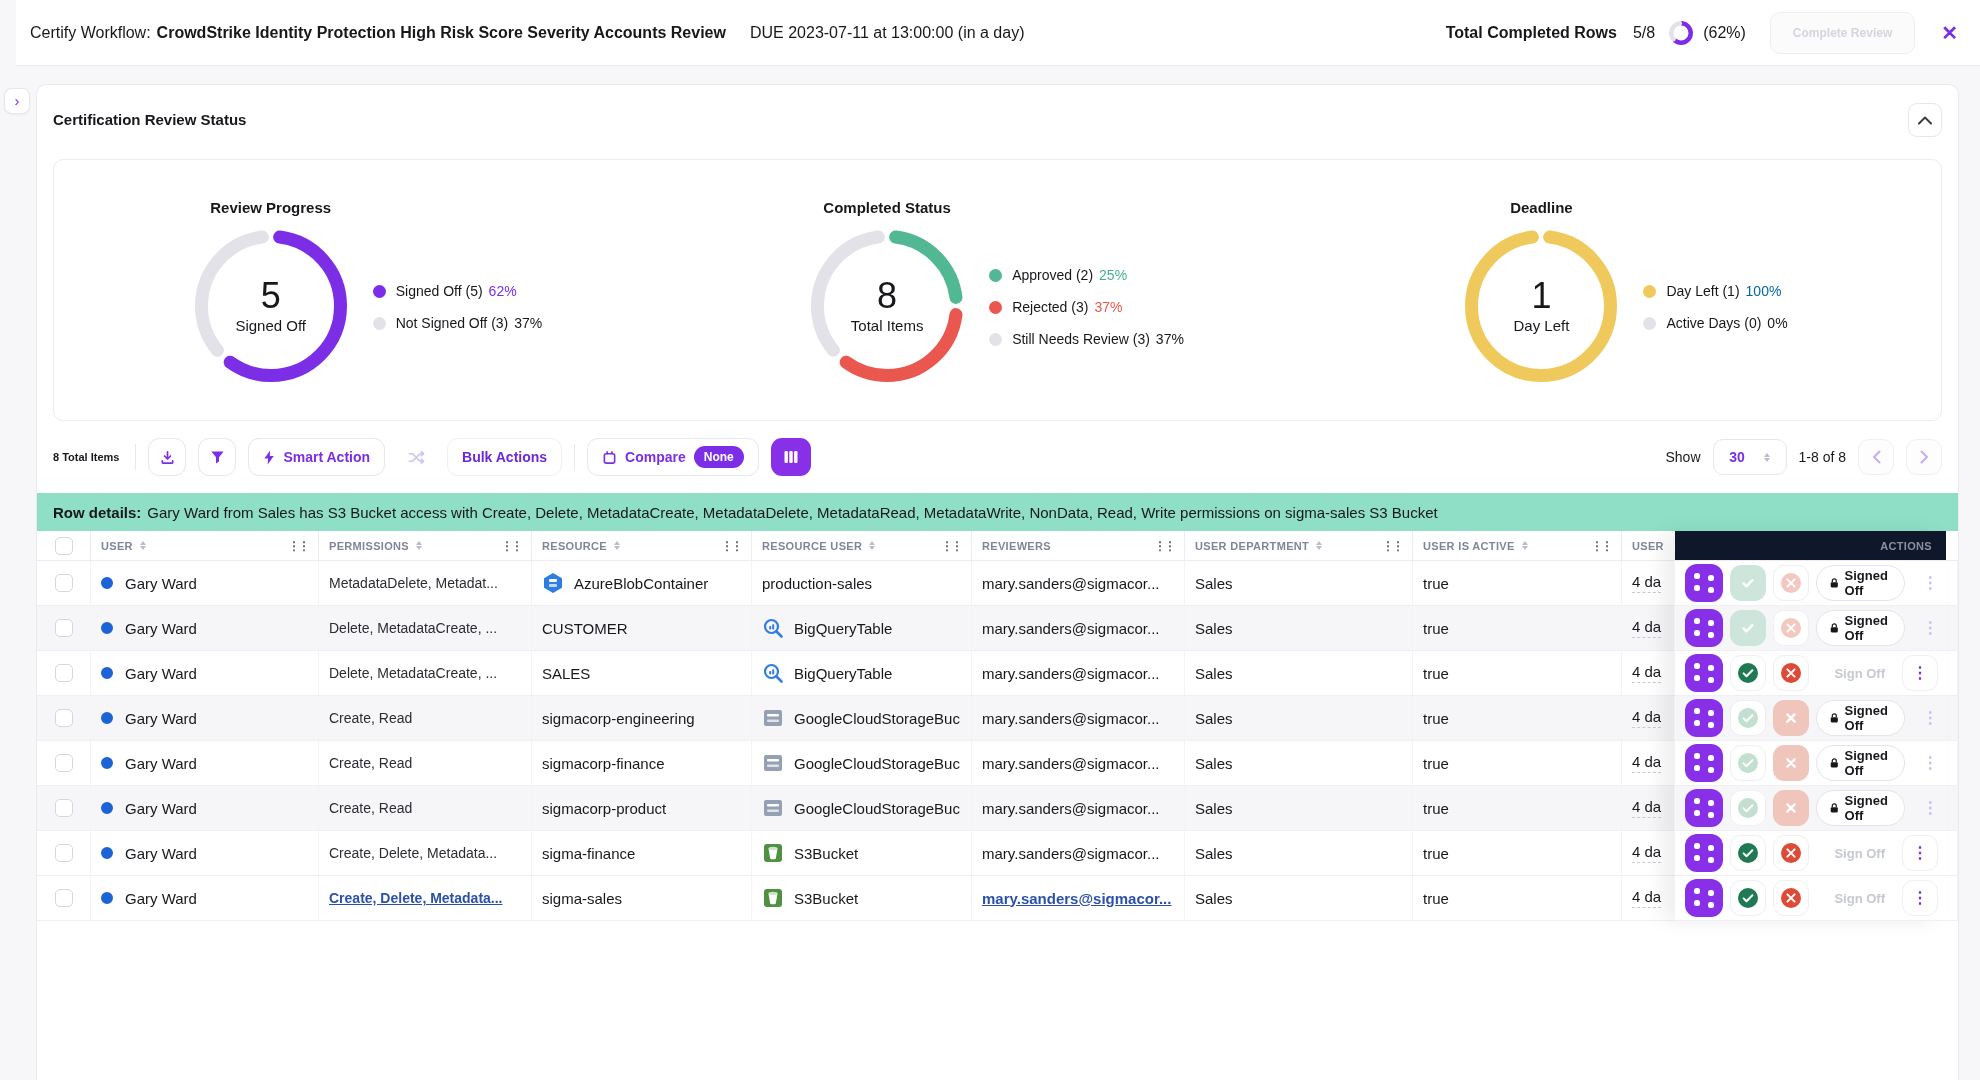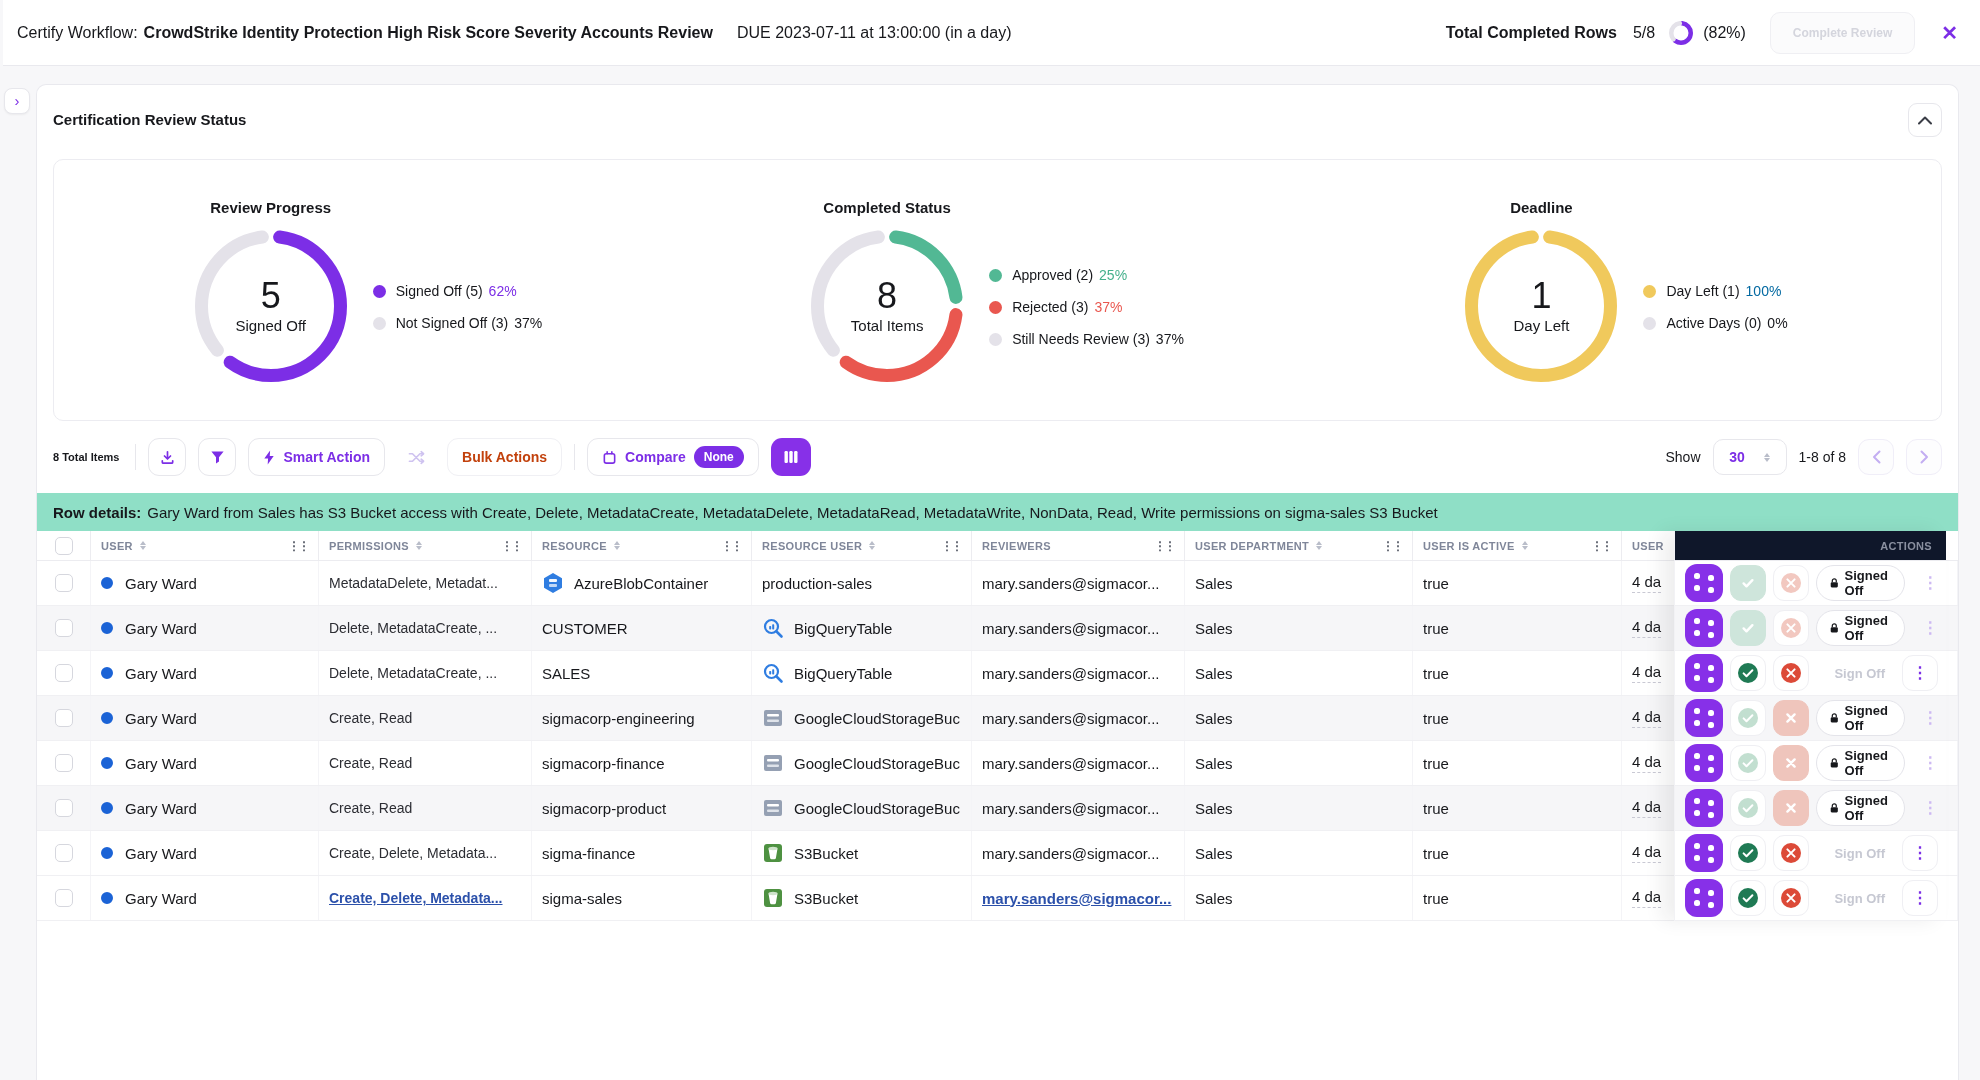--- a/index.html
+++ b/index.html
@@ -1,20 +1,20 @@
 <!DOCTYPE html>
 <html><head>
 <meta charset="utf-8">
 <style>
   * { margin:0; padding:0; box-sizing:border-box; }
   html,body { width:1980px; height:1080px; overflow:hidden; background:#f7f7f9;
               font-family:"Liberation Sans", sans-serif; color:#17181c; }
 
   
-  .topbar { position:absolute; left:3px; top:0; right:0; height:66px; background:#fff;
+  .topbar { position:absolute; left:16px; top:0; right:0; height:66px; background:#fff;
             border-bottom:1px solid #e9e9ee; display:flex; align-items:center; padding:0 22px 0 14px; }
   .topbar .prefix { font-size:16px; }
   .topbar .wf-title { font-size:16px; font-weight:700; margin-left:6px; }
   .topbar .due { font-size:16px; margin-left:24px; }
   .topbar .spacer { flex:1; }
   .tc-label { font-size:16px; font-weight:700; }
   .tc-val { font-size:16px; margin-left:16px; }
   .mini-donut { width:24px; height:24px; margin-left:14px; }
   .tc-pct { font-size:16px; margin-left:10px; }
   .btn-complete { margin-left:24px; height:42px; padding:0 22px; border:1px solid #efeff3;
@@ -51,21 +51,21 @@
 
   
   .toolbar { height:72px; display:flex; align-items:center; padding:0 16px; gap:12px; }
   .tb-count { font-size:11px; font-weight:700; margin-right:4px; }
   .vdiv { width:1px; height:26px; background:#e7e7ec; }
   .icon-btn { width:38px; height:38px; border:1px solid #e7e7ec; border-radius:11px; background:#fff;
               display:flex; align-items:center; justify-content:center; }
   .ghost-icon { width:38px; height:38px; border:none; background:none; display:flex; align-items:center; justify-content:center; }
   .pill-btn { height:38px; border:1px solid #e7e7ec; border-radius:11px; background:#fff; padding:0 14px;
               display:flex; align-items:center; gap:8px; font-size:14px; font-weight:600; color:#7c2ee6; }
-  .pill-btn.disabled { color:#c2410c; border-color:#f0f0f4; }
+  .pill-btn.disabled { color:#6d28d9; border-color:#f0f0f4; }
   .badge-none { background:#7c2ee6; color:#fff; font-size:12px; font-weight:600; padding:4px 10px; border-radius:999px; }
   .cols-btn { width:40px; height:38px; background:#8730e8; border:none; border-radius:11px;
               display:flex; align-items:center; justify-content:center; }
   .tb-right { margin-left:auto; display:flex; align-items:center; gap:12px; }
   .show-label { font-size:14px; }
   .page-size { height:36px; min-width:74px; border:1px solid #e7e7ec; border-radius:10px; background:#fff;
               display:flex; align-items:center; justify-content:center; gap:12px; font-size:14px; color:#7c2ee6; font-weight:600; }
   .range { font-size:14px; }
   .pg-btn { width:36px; height:36px; border:1px solid #f0eef8; border-radius:11px; background:#fdfdfe;
               display:flex; align-items:center; justify-content:center; color:#c3aef2; }
@@ -136,21 +136,21 @@
   <span class="prefix">Certify Workflow:</span>
   <span class="wf-title">CrowdStrike Identity Protection High Risk Score Severity Accounts Review</span>
   <span class="due">DUE 2023-07-11 at 13:00:00 (in a day)</span>
   <span class="spacer"></span>
   <span class="tc-label">Total Completed Rows</span>
   <span class="tc-val">5/8</span>
   <svg class="mini-donut" id="miniDonut" viewBox="0 0 24 24">
       <circle cx="12" cy="12" r="9.75" fill="none" stroke="#7c2ee6" stroke-width="4.5" stroke-linecap="round" pathLength="100" stroke-dasharray="58 42" stroke-dashoffset="23"></circle>
       <circle cx="12" cy="12" r="9.75" fill="none" stroke="#e4e2e9" stroke-width="4.5" stroke-linecap="round" pathLength="100" stroke-dasharray="34 66" stroke-dashoffset="-39"></circle>
     </svg>
-  <span class="tc-pct">(82%)</span>
+  <span class="tc-pct">(62%)</span>
   <button class="btn-complete">Complete Review</button>
   <button class="close-x">✕</button>
 </div>
 
 <button class="rail-btn">›</button>
 
 <div class="card">
 
   <div class="card-head">
     <div class="card-title">Certification Review Status</div>

